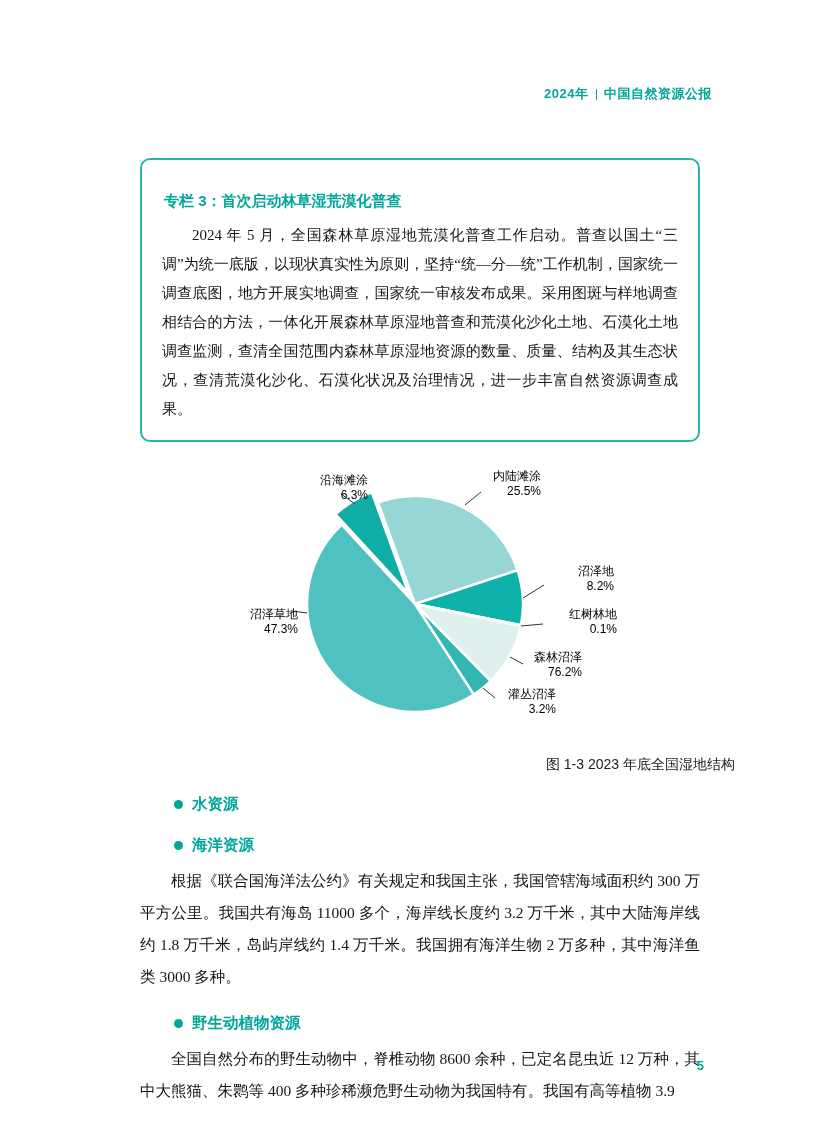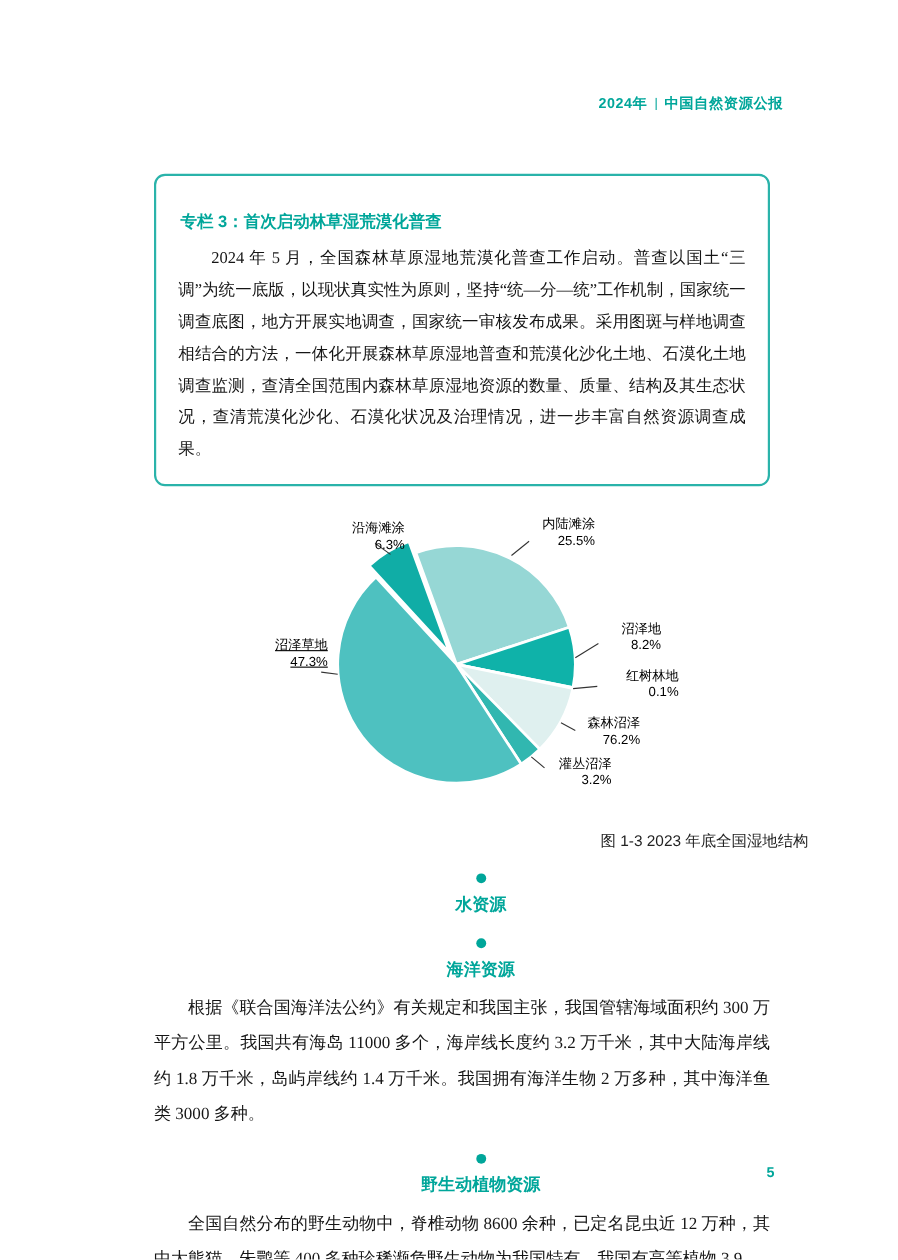--- a/index.html
+++ b/index.html
@@ -53,21 +53,20 @@
   .chart-caption {
     width:620px; margin-left:-25px; margin-top:22px;
     text-align:right; font-size:14px; color:#222;
   }
 
   
   .section-heading {
     display:flex; align-items:center; gap:9px;
     color:#00a69a; font-weight:bold; font-size:15.5px;
     margin:20px 0 9px 34px;
-    flex-direction:column;
   }
   .bullet { width:9px; height:9px; border-radius:50%; background:#00a69a; flex:0 0 auto; }
   .section-body {
     font-family:"Liberation Serif", serif;
     font-size:15.5px; line-height:32px;
     text-indent:2em; text-align:justify;
     color:#151515; margin:0;
   }
 
   .page-number {
@@ -114,37 +113,37 @@
     </svg>
 
     <div class="pie-label" style="left:161px; top:21px;">
       <span>沿海滩涂</span>
       <span class="pct">6.3%</span>
     </div>
     <div class="pie-label" style="left:334px; top:17px;">
       <span>内陆滩涂</span>
       <span class="pct">25.5%</span>
     </div>
-    <div class="pie-label" style="left:394px; top:112px;">
+    <div class="pie-label" style="left:407px; top:112px;">
       <span>沼泽地</span>
       <span class="pct">8.2%</span>
     </div>
     <div class="pie-label" style="left:410px; top:155px;">
       <span>红树林地</span>
       <span class="pct">0.1%</span>
     </div>
     <div class="pie-label" style="left:375px; top:198px;">
       <span>森林沼泽</span>
       <span class="pct">76.2%</span>
     </div>
     <div class="pie-label" style="left:349px; top:235px;">
       <span>灌丛沼泽</span>
       <span class="pct">3.2%</span>
     </div>
-    <div class="pie-label" style="left:91px; top:127px;text-decoration:underline;">
+    <div class="pie-label" style="left:91px; top:155px;">
       <span>沼泽草地</span>
       <span class="pct">47.3%</span>
     </div>
   </div>
 
   <div class="chart-caption">图 1-3  2023 年底全国湿地结构</div>
 
   <div class="section-heading">
     <span class="bullet"></span>
     <span>水资源</span>

